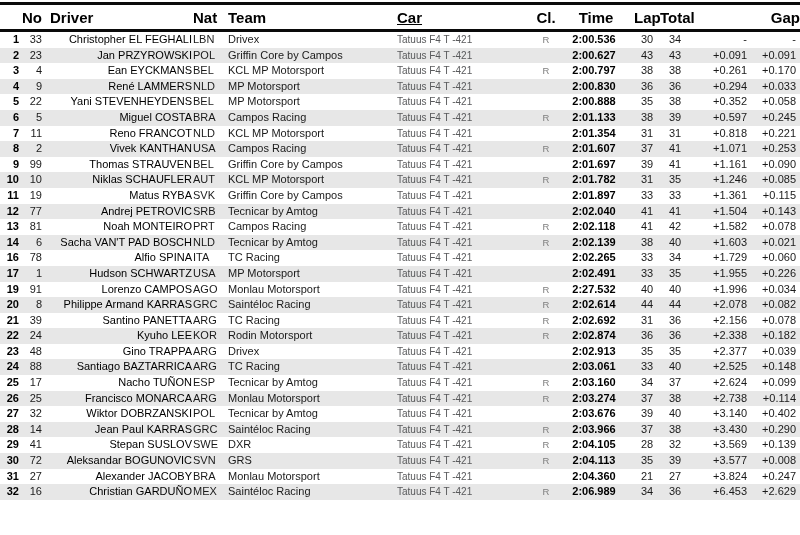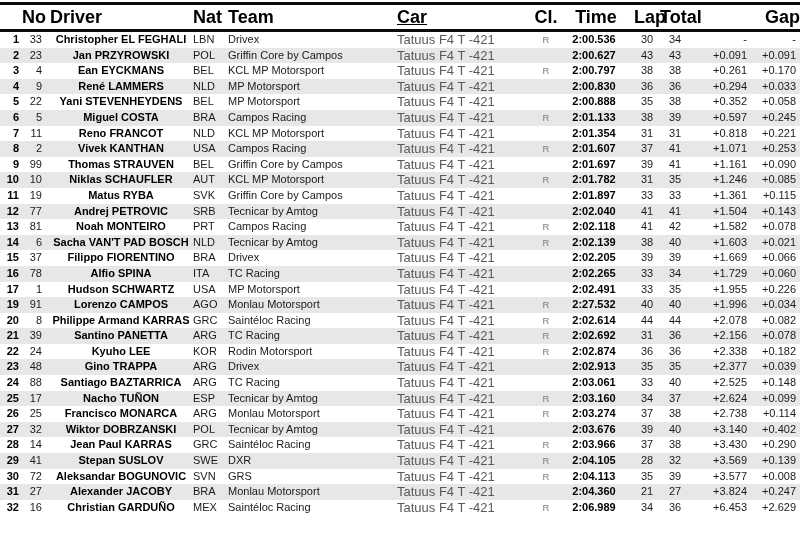--- a/index.html
+++ b/index.html
@@ -17,21 +17,21 @@
   }
   table.results{
     width:800px;
     border-collapse:collapse;
     table-layout:fixed;
     margin-top:2px;
   }
   thead th{
     border-top:3px solid var(--rule);
     border-bottom:3px solid var(--rule);
-    font-size:18px;
+    font-size:15px;
     font-weight:bold;
     color:#000;
     height:24px;
     padding:0;
     white-space:nowrap;
   }
   tbody td{
     font-size:11px;
     height:15.6px;
     line-height:15.6px;
@@ -49,24 +49,24 @@
   th.h-team{text-align:left;padding-left:1px;margin-top:12px;}
   th.h-car{text-align:left;padding-left:1px;text-decoration:underline;}
   th.h-cl{text-align:center;}
   th.h-time{text-align:center;}
   th.h-lap{text-align:center;}
   th.h-total{text-align:center;}
   th.h-gap{text-align:right;}
   
   td.pos{text-align:right;padding-right:3px;font-weight:bold;color:#000;}
   td.no{text-align:right;padding-right:2px;}
-  td.driver{text-align:center;padding-left:6px;font-weight:bold;color:#000;}
+  td.driver{text-align:right;padding-left:6px;font-weight:normal;color:#000;}
   td.nat{text-align:left;padding-left:1px;margin-left:32px;}
   td.team{text-align:left;padding-left:1px;}
-  td.car{text-align:left;padding-left:1px;font-size:13px;color:var(--muted);}
+  td.car{text-align:left;padding-left:1px;font-size:10px;color:var(--muted);}
   td.cl{text-align:center;font-size:9.5px;color:var(--rookie);}
   td.time{text-align:center;padding-right:4px;font-weight:bold;color:#000;}
   td.lap{text-align:center;}
   td.total{text-align:center;}
   td.gap{text-align:right;padding-right:3px;}
   td.int{text-align:right;padding-right:4px;}
 </style>
 </head>
 <body>
 
@@ -291,34 +291,20 @@
         <td class="team">Tecnicar by Amtog</td>
         <td class="car">Tatuus F4 T -421</td>
         <td class="cl">R</td>
         <td class="time">2:02.139</td>
         <td class="lap">38</td>
         <td class="total">40</td>
         <td class="gap">+1.603</td>
         <td class="int">+0.021</td>
       </tr>
       <tr>
-        <td class="pos">15</td>
-        <td class="no">37</td>
-        <td class="driver">Filippo FIORENTINO</td>
-        <td class="nat">BRA</td>
-        <td class="team">Drivex</td>
-        <td class="car">Tatuus F4 T -421</td>
-        <td class="cl"></td>
-        <td class="time">2:02.205</td>
-        <td class="lap">39</td>
-        <td class="total">39</td>
-        <td class="gap">+1.669</td>
-        <td class="int">+0.066</td>
-      </tr>
-      <tr>
         <td class="pos">16</td>
         <td class="no">78</td>
         <td class="driver">Alfio SPINA</td>
         <td class="nat">ITA</td>
         <td class="team">TC Racing</td>
         <td class="car">Tatuus F4 T -421</td>
         <td class="cl"></td>
         <td class="time">2:02.265</td>
         <td class="lap">33</td>
         <td class="total">34</td>

